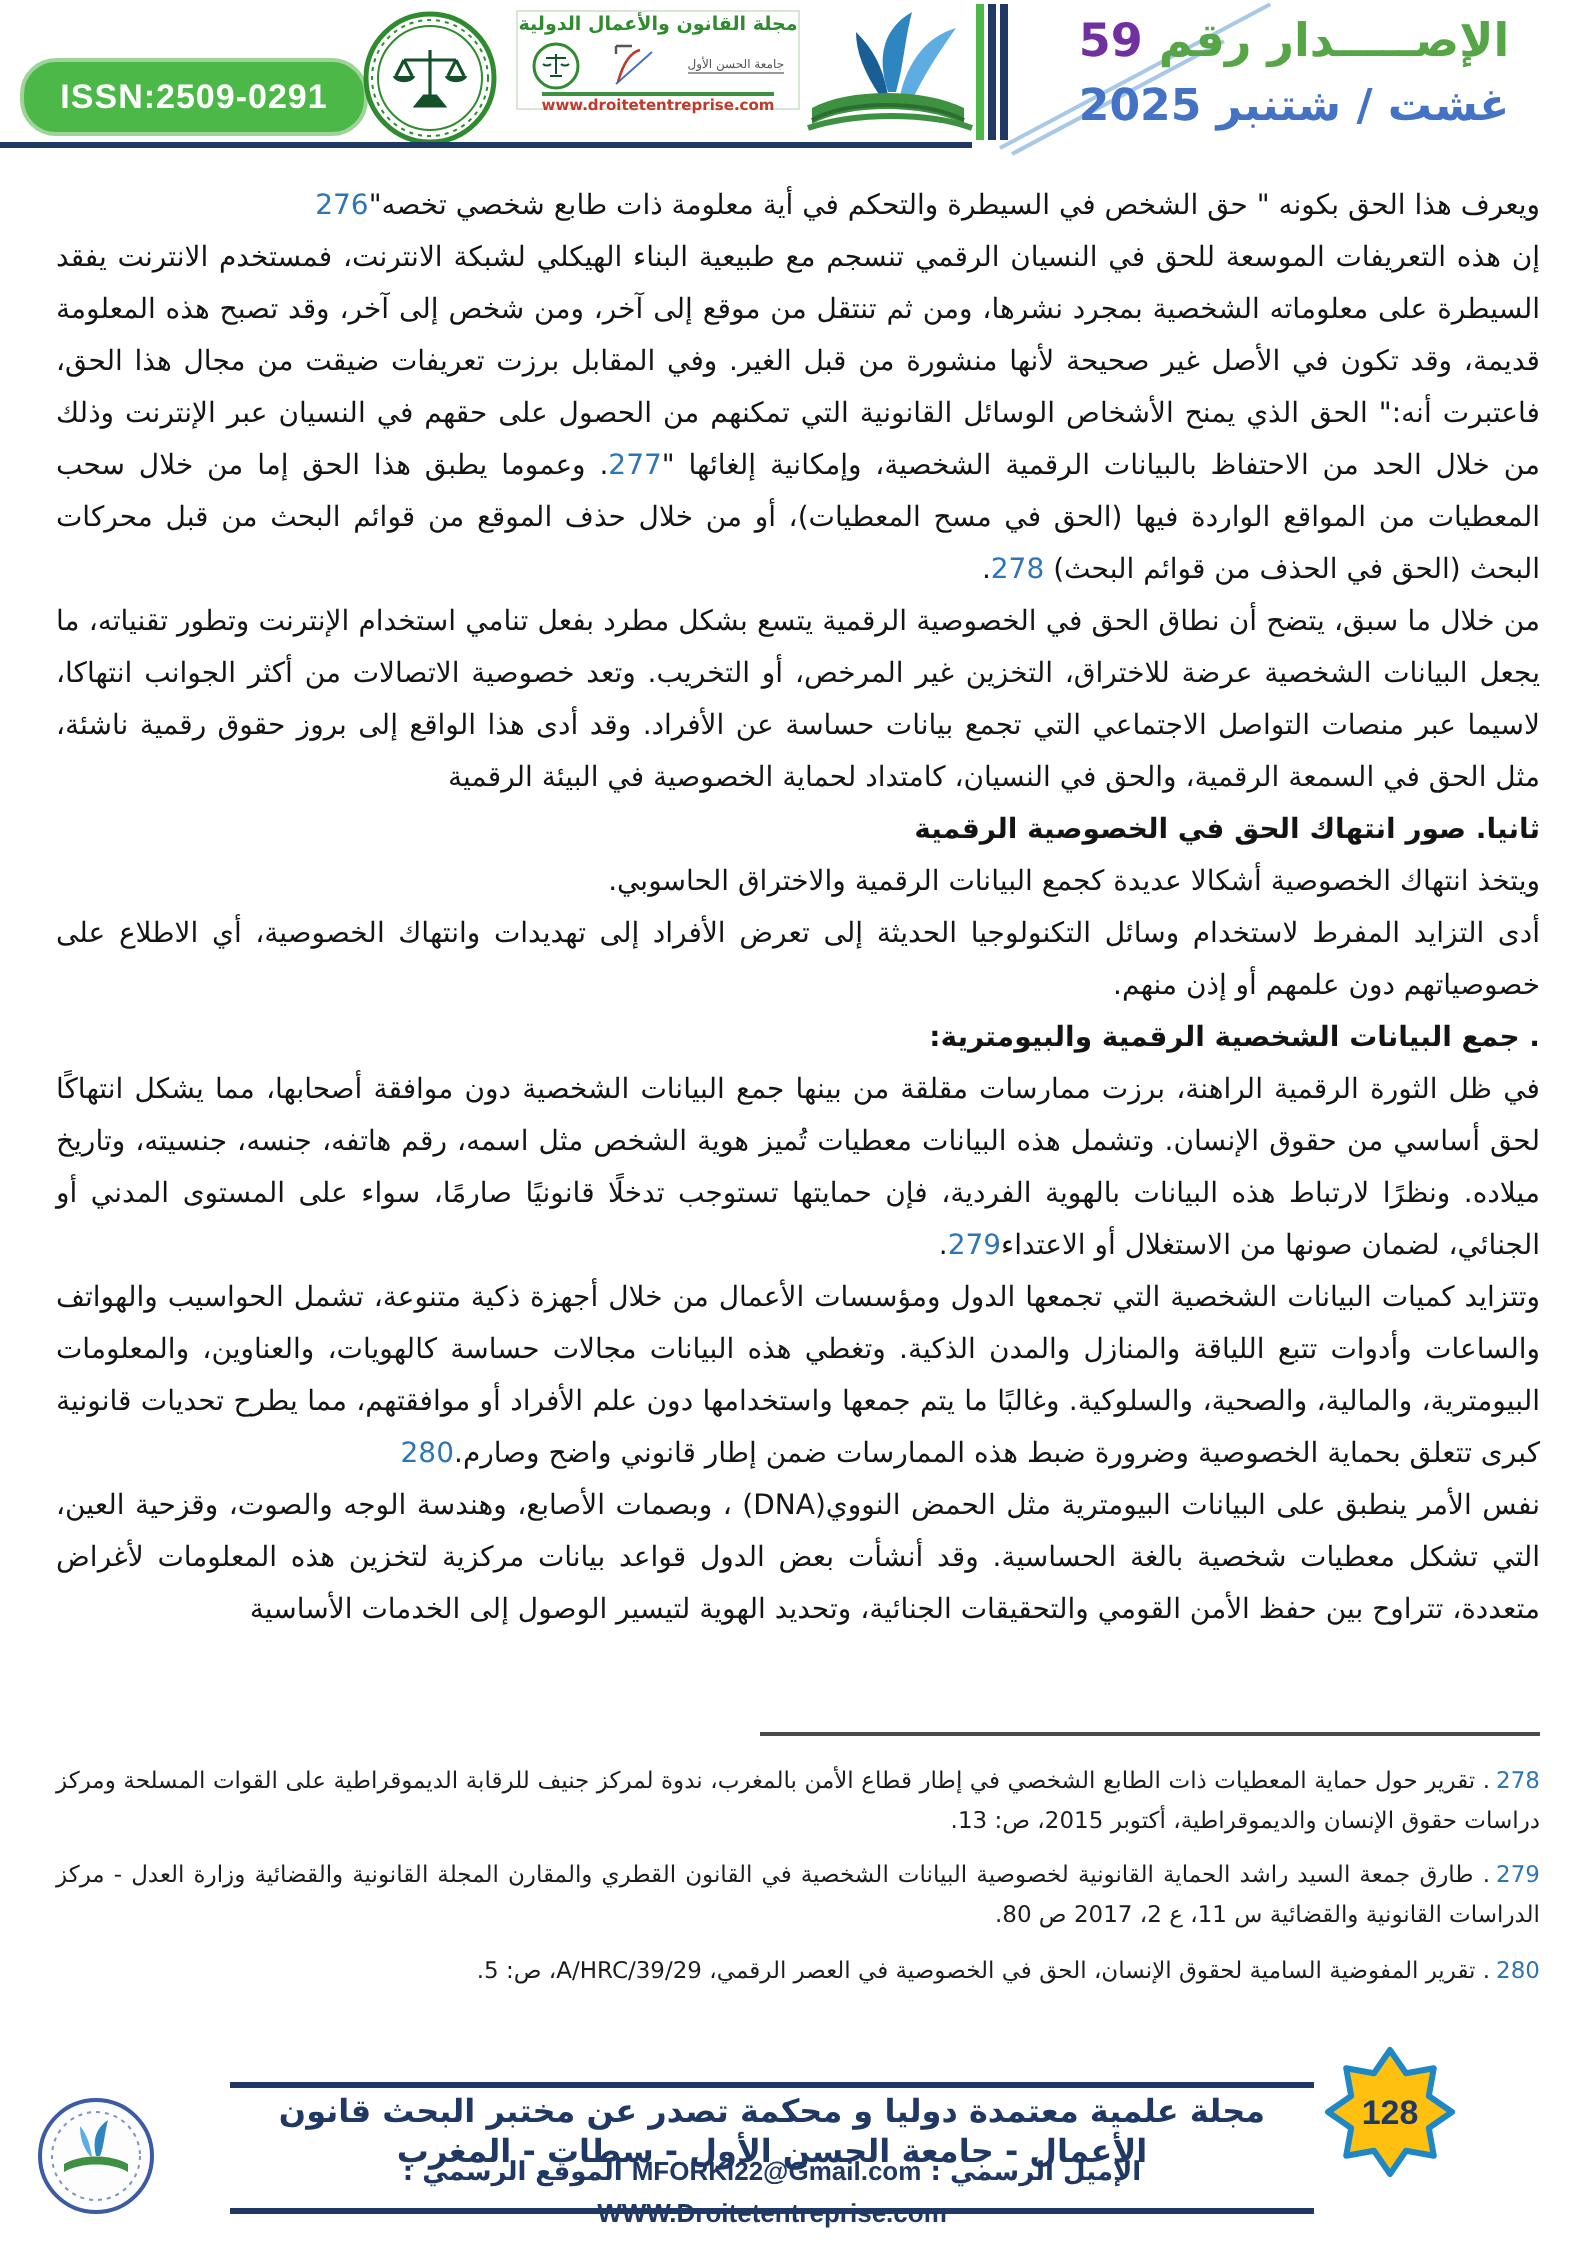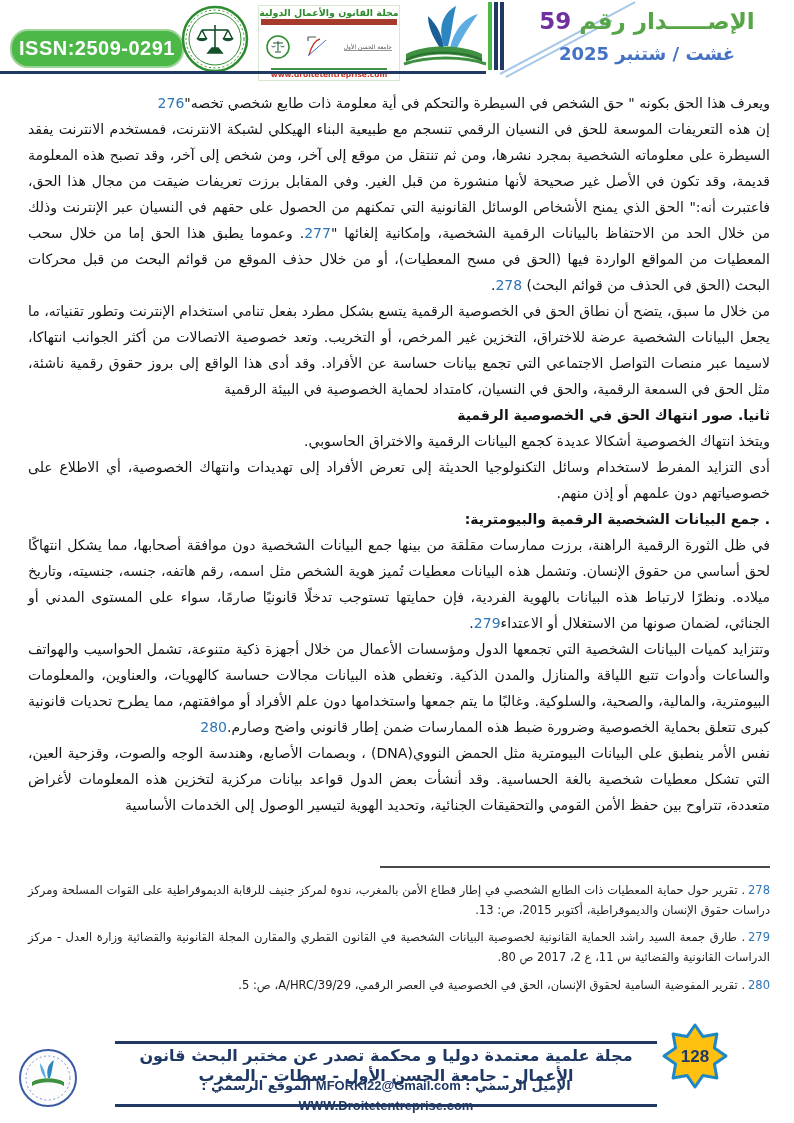--- a/index.html
+++ b/index.html
@@ -2,42 +2,42 @@
 <html><head>
 <meta charset="utf-8">
 <style>
   html,body{margin:0;padding:0;background:#888;}
   .page{position:relative;width:794px;height:1123px;background:#ffffff;margin:0 auto;overflow:hidden;
         font-family:"DejaVu Sans",sans-serif;}
 
   
   .hdr{position:absolute;top:0;left:0;width:794px;height:78px;}
   .issn-pill{position:absolute;left:10px;top:29px;width:170px;height:35px;background:#4cb848;
-             border:2px solid #9ed49a;border-radius:18px;color:#fff;font-weight:bold;font-size:20px;
+             border:2px solid #9ed49a;border-radius:18px;color:#fff;font-weight:bold;font-size:17px;
              display:flex;align-items:center;justify-content:center;font-family:"Liberation Sans",sans-serif;letter-spacing:.5px;}
   .hdr-underline{position:absolute;left:0;top:71px;width:486px;height:3px;background:#1f3864;}
   .vbar{position:absolute;top:2px;height:68px;}
   .vbar.green{left:488px;width:4px;background:#4cb848;}
   .vbar.n1{left:494px;width:4px;background:#1f3864;}
   .vbar.n2{left:500px;width:4px;background:#1f3864;}
 
   .seal1{position:absolute;left:180px;top:5px;}
-  .jlogo{position:absolute;left:258px;top:5px;width:142px;height:76px;border:1px solid #d8e6d4;
+  .jlogo{position:absolute;left:258px;top:5px;width:142px;height:50px;border:1px solid #d8e6d4;
          display:flex;flex-direction:column;align-items:center;padding:1px 2px;box-sizing:border-box;background:#fff;}
   .jlogo .jtitle{color:#2e8b2e;font-weight:bold;font-size:9.5px;direction:rtl;white-space:nowrap;}
   .jlogo .jsub{width:100%;height:6px;background:#a63a2b;margin:1px 0;}
   .jlogo .jmid{display:flex;align-items:center;gap:4px;width:100%;justify-content:space-around;flex:1;}
   .jlogo .juni{font-size:6px;color:#555;direction:rtl;border-bottom:1px solid #999;line-height:1.3;}
   .jlogo .jurl{color:#c0392b;font-size:7.5px;font-weight:bold;border-top:2px solid #3f9142;}
   .birdlogo{position:absolute;left:398px;top:2px;}
 
   .issue{position:absolute;left:505px;top:4px;width:284px;direction:rtl;text-align:center;}
   .issue .l1{font-size:23px;font-weight:bold;color:#56a546;line-height:34px;white-space:nowrap;}
   .issue .l1 .num{color:#7030a0;}
-  .issue .l2{font-size:18px;font-weight:bold;color:#4472c4;line-height:32px;white-space:nowrap;}
+  .issue .l2{font-size:22px;font-weight:bold;color:#4472c4;line-height:32px;white-space:nowrap;}
   .diag1,.diag2{position:absolute;height:2px;background:#a8c8e8;transform-origin:0 50%;}
   .diag1{left:500px;top:73px;width:153px;transform:rotate(-28deg);}
   .diag2{left:506px;top:76px;width:120px;transform:rotate(-28deg);}
 
   
   .main{position:absolute;top:90px;right:24px;left:28px;direction:rtl;text-align:justify;
         font-size:14px;line-height:26px;color:#141414;}
   .main p{margin:0;}
   .main p.hd{font-weight:bold;}
   .ref{color:#2e75b6;}

